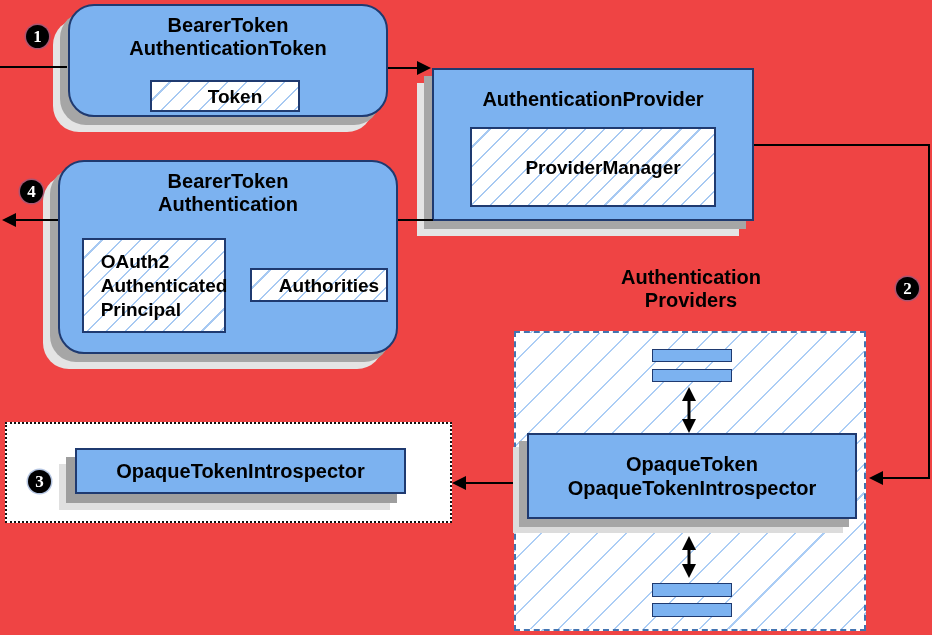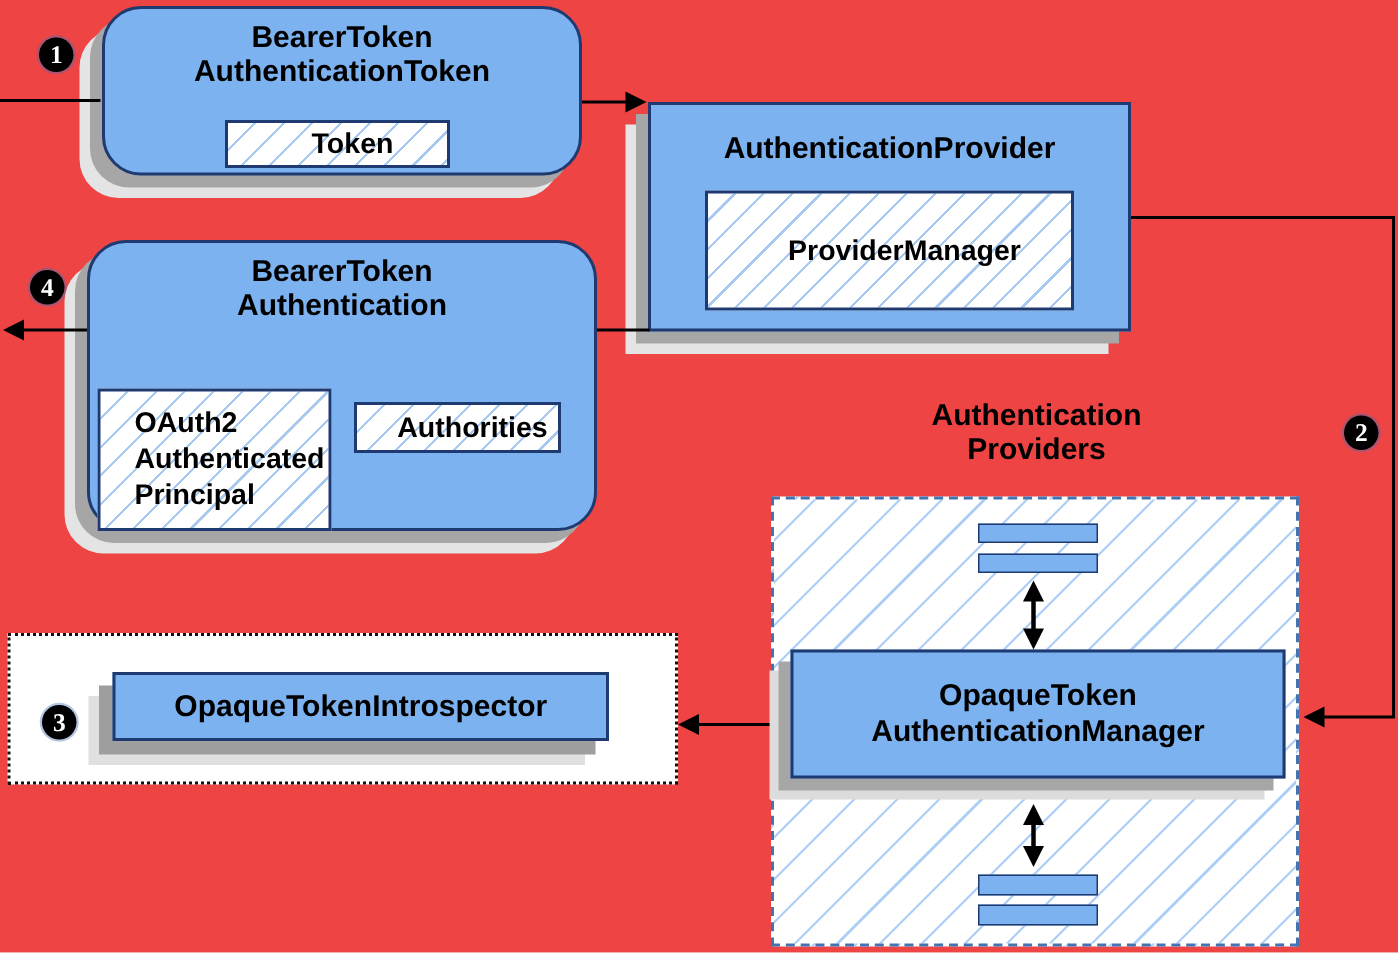--- a/index.html
+++ b/index.html
@@ -34,22 +34,22 @@
       rgba(255,255,255,0) 0px,rgba(255,255,255,0) 18.5px,
       #abcdf5 18.5px,#abcdf5 20px);
   }
   
   .node-btat{left:68px;top:4px;width:320px;height:113px;}
   .box-token{left:80px;top:74px;width:150px;height:32px;}
   .node-am{left:432px;top:68px;width:322px;height:153px;}
   .node-am .node-title{padding-top:18px;}
   .box-pm{left:36px;top:57px;width:246px;height:80px;}
   .node-bta{left:58px;top:160px;width:340px;height:194px;}
-  .box-oauth2{left:5px;top:76px;width:156px;height:95px;font-size:19px;line-height:24px;margin-top:21px;}
-  .box-authorities{left:176px;top:106px;width:138px;height:34px;}
+  .box-oauth2{left:22px;top:76px;width:144px;height:95px;font-size:19px;line-height:24px;}
+  .box-authorities{left:190px;top:106px;width:138px;height:34px;}
   .ap-title{
     position:absolute;left:586px;top:266px;width:210px;
     font-weight:bold;font-size:20px;line-height:23px;text-align:center;white-space:pre-line;
   }
   .provider-container{
     position:absolute;left:514px;top:331px;width:352px;height:300px;
     border:2px dashed #4474b0;background-color:#ffffff;box-sizing:border-box;
   }
   .bar{
     position:absolute;width:80px;height:13px;background:#7cb2f0;
@@ -116,21 +116,21 @@
     <div class="inner-box hatch box-authorities">Authorities</div>
   </div>
 
   <div class="ap-title">Authentication
 Providers</div>
 
   <div class="provider-container hatch-wide">
     <div class="bar bar-t1"></div>
     <div class="bar bar-t2"></div>
     <div class="node-otap">OpaqueToken
-AuthenticationManager</div>
+OpaqueTokenIntrospector</div>
     <div class="bar bar-b1"></div>
     <div class="bar bar-b2"></div>
   </div>
 
   <div class="introspector-container">
     <div class="node-oti">OpaqueTokenIntrospector</div>
   </div>
 
   <div class="badge badge-1">1</div>
   <div class="badge badge-2">2</div>

